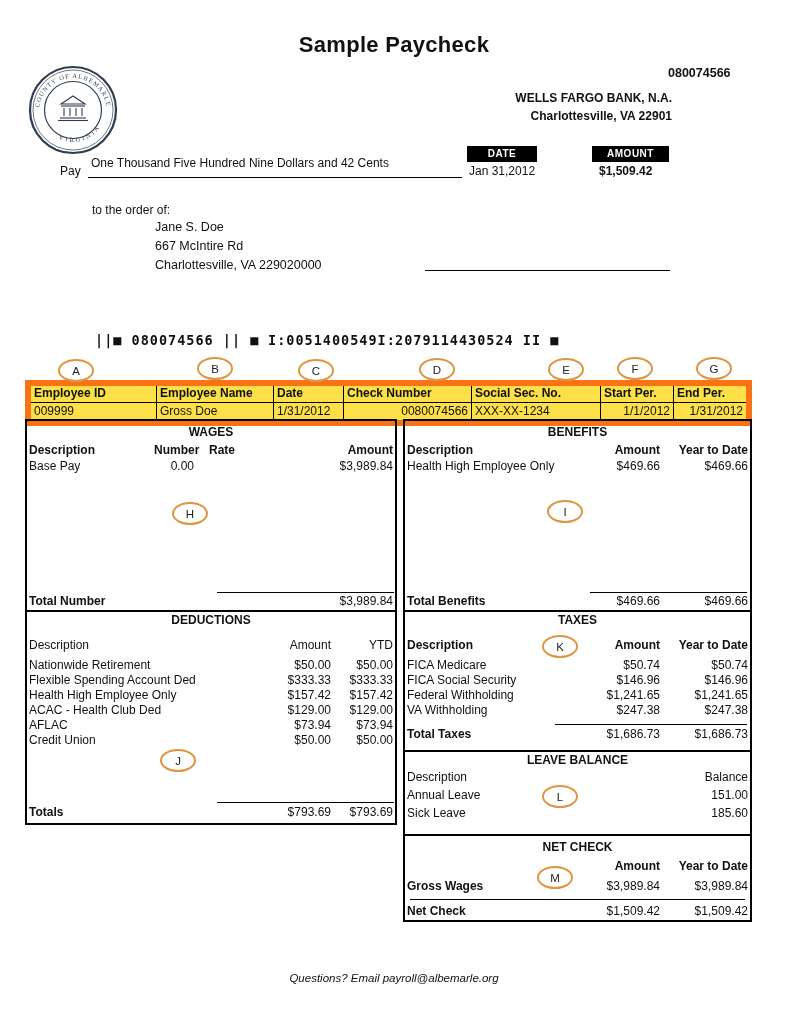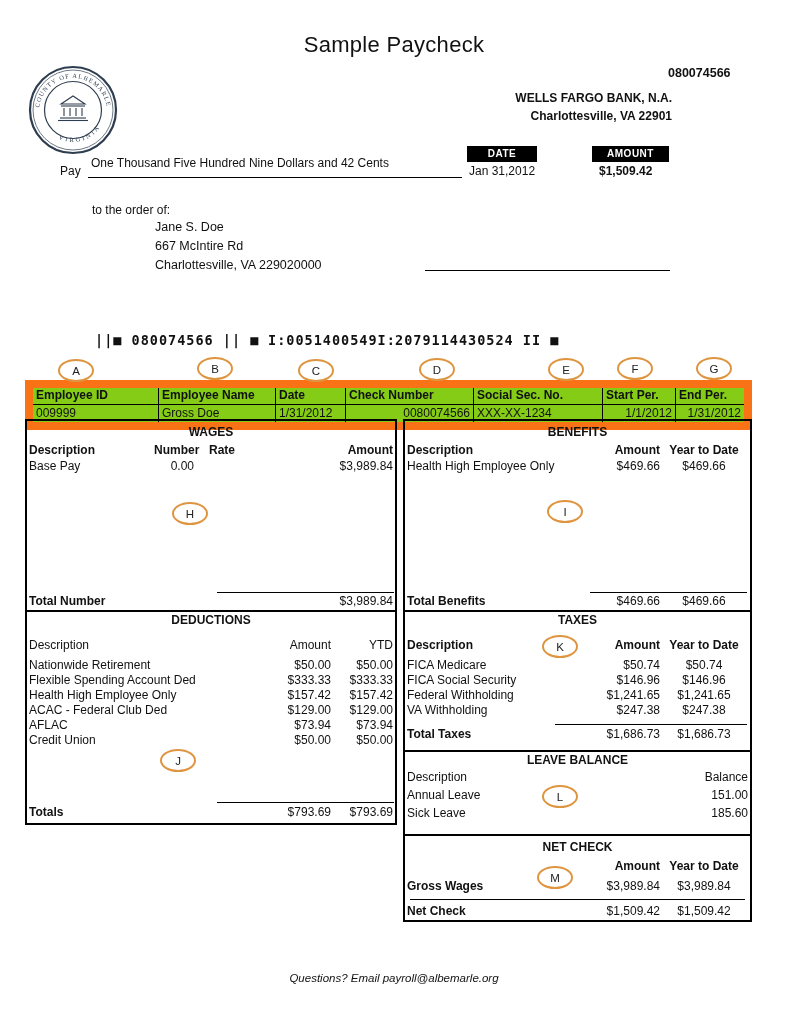--- a/index.html
+++ b/index.html
@@ -6,21 +6,21 @@
   html,body { background:#e9e9e9; }
   .page {
     position:relative; width:788px; height:1020px; margin:0 auto;
     background:#ffffff; color:#111;
     font-family:"Liberation Sans", sans-serif; font-size:12px; overflow:hidden;
   }
   .abs { position:absolute; }
   .b { font-weight:bold; }
   .r { text-align:right; }
 
-  .title { top:32px; left:0; width:100%; text-align:center; font-size:22px; font-weight:normal; letter-spacing:0.3px; }
+  .title { top:32px; left:0; width:100%; text-align:center; font-size:22px; font-weight:bold; letter-spacing:0.3px; }
   .check-no-top { top:66px; left:668px; font-weight:bold; font-size:12.5px; }
   .seal { top:64px; left:27px; }
   .bank-name { top:91px; left:330px; width:342px; text-align:right; font-weight:bold; }
   .bank-city { top:109px; left:330px; width:342px; text-align:right; font-weight:bold; }
 
   .blackbox { top:146px; height:16px; background:#000; color:#fff; font-size:10px; font-weight:bold; text-align:center; line-height:16px; letter-spacing:0.5px; }
   .date-box { left:467px; width:70px; }
   .amount-box { left:592px; width:77px; }
   .date-val { top:164px; left:469px; font-weight:normal; }
   .amount-val { top:164px; left:599px; font-weight:bold; }
@@ -39,39 +39,39 @@
   .micr-mid { left:268px; }
   .micr-right { left:395px;text-align:right; }
 
   .callout {
     position:absolute; width:36px; height:23px; border:2.2px solid #DF9540;
     border-radius:50%; display:flex; align-items:center; justify-content:center;
     font-size:11.5px; color:#222; background:transparent; z-index:6;
   }
 
   
-  .etable { top:380px; left:25px; width:727px; border:8px solid #f97316; background:#84cc16; }
+  .etable { top:380px; left:25px; width:727px; border:6px solid #f97316; background:#fde047; }
   .etr { display:flex; }
   .etr.hdr { font-weight:bold; border-bottom:1.5px solid #000; }
   .etd { padding:0 3px; line-height:15px; height:16px; border-right:1.5px solid #000; overflow:hidden; white-space:nowrap; }
   .etr.vals .etd { height:17px; line-height:16px; }
   .etd:last-child { border-right:none; }
   .c0{width:126px}.c1{width:117px}.c2{width:70px}.c3{width:128px}.c4{width:129px}.c5{width:73px}.c6{flex:1}
 
   
   .lbox { top:419px; left:25px; width:372px; height:406px; border:2px solid #000; }
   .rbox { top:419px; left:403px; width:349px; height:503px; border:2px solid #000; }
   .sec-title { position:absolute; left:0; width:100%; text-align:center; font-weight:bold; line-height:15px; }
   .row { position:absolute; left:0; width:100%; display:flex; padding:0 2px; line-height:15px; }
   .divider { position:absolute; left:0; width:100%; border-top:2px solid #000; height:0; }
   .hline { position:absolute; border-top:1.8px solid #000; height:0; }
 
   .w-desc{width:125px}.w-hours{width:40px;text-align:right}.w-rate{width:60px;padding-left:15px}.w-amt{flex:1;text-align:right}
   .d-desc{flex:1}.d-amt{width:80px;text-align:right}.d-ytd{width:62px;text-align:right}
-  .t-desc{flex:1}.t-amt{width:90px;text-align:right}.t-ytd{width:88px;text-align:center}
+  .t-desc{flex:1}.t-amt{width:90px;text-align:right}.t-ytd{width:88px;text-align:right}
   .l-desc{flex:1}.l-bal{width:88px;text-align:right}
 
   .footer { top:972px; left:0; width:100%; text-align:center; font-style:italic; font-size:11.5px; }
 </style>
 </head>
 <body>
 
 <div class="page">
 
   <div class="abs title">Sample Paycheck</div>
@@ -230,21 +230,21 @@
       <span class="d-desc">Flexible Spending Account Ded</span>
       <span class="d-amt">$333.33</span>
       <span class="d-ytd">$333.33</span>
     </div>
     <div class="row" style="top:267px">
       <span class="d-desc">Health High Employee Only</span>
       <span class="d-amt">$157.42</span>
       <span class="d-ytd">$157.42</span>
     </div>
     <div class="row" style="top:282px">
-      <span class="d-desc">ACAC - Federal Club Ded</span>
+      <span class="d-desc">ACAC - Health Club Ded</span>
       <span class="d-amt">$129.00</span>
       <span class="d-ytd">$129.00</span>
     </div>
     <div class="row" style="top:297px">
       <span class="d-desc">AFLAC</span>
       <span class="d-amt">$73.94</span>
       <span class="d-ytd">$73.94</span>
     </div>
     <div class="row" style="top:312px">
       <span class="d-desc">Credit Union</span>

